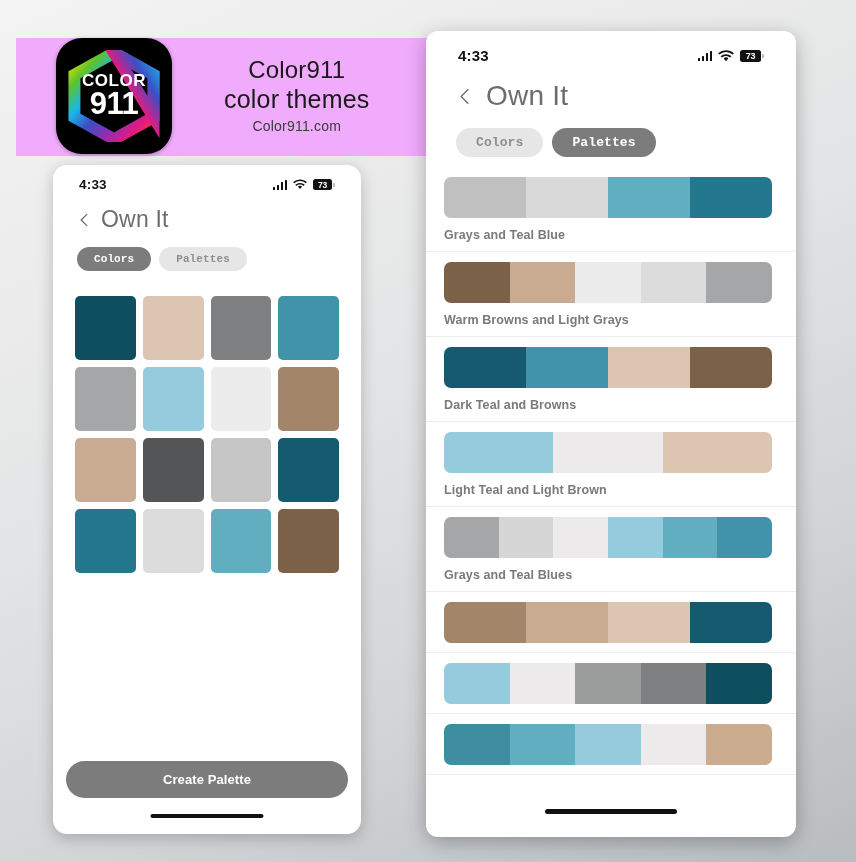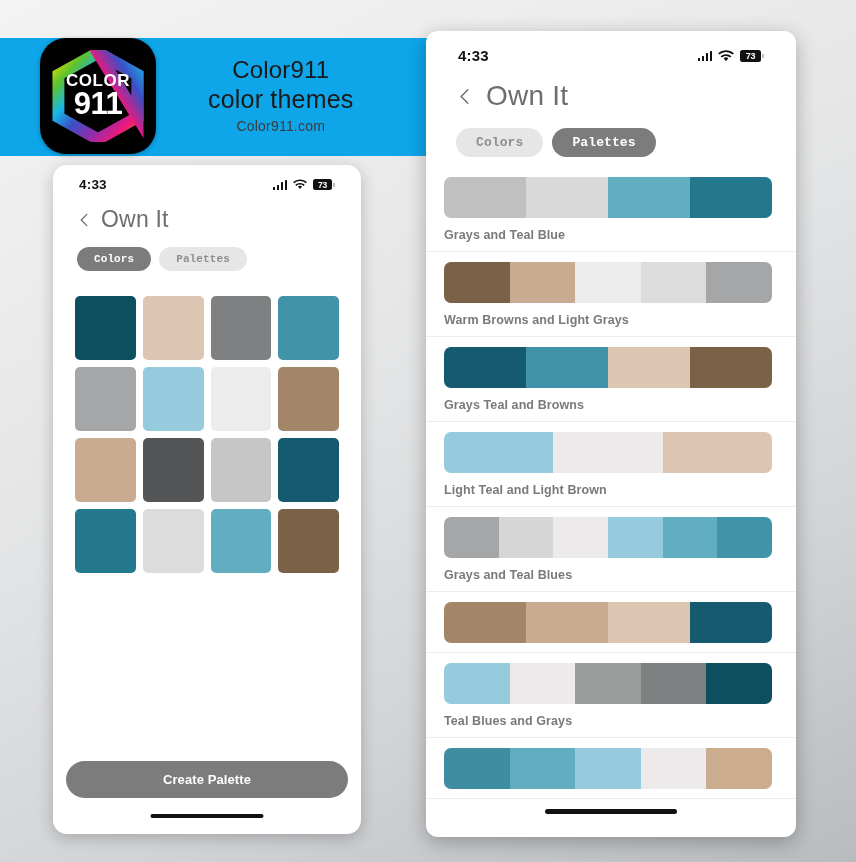--- a/index.html
+++ b/index.html
@@ -9,23 +9,23 @@
     overflow: hidden;
   }
   body {
     position: relative;
     background: linear-gradient(155deg, #f3f3f3 0%, #eeeeee 18%, #e3e4e5 45%, #d2d4d6 72%, #b9bcbf 100%);
   }
 
   
   .banner {
     position: absolute;
-    left: 0; top: 38px;
+    left: 16px; top: 38px;
     width: 760px; height: 118px;
-    background: #0ea5e9;
+    background: #f0abfc;
   }
   .banner-inner {
     display: flex; align-items: center; height: 100%;
     padding-left: 40px;
   }
   .app-icon {
     width: 116px; height: 116px;
     border-radius: 26px;
     background: #000;
     position: relative;
@@ -321,21 +321,21 @@
         </div>
         <div class="plabel">Warm Browns and Light Grays</div>
       </div>
       <div class="prow">
         <div class="pstrip">
           <span style="background: rgb(22, 90, 112); flex: 1 1 0px;"></span>
           <span style="background: rgb(64, 147, 168); flex: 1 1 0px;"></span>
           <span style="background: rgb(221, 198, 177); flex: 1 1 0px;"></span>
           <span style="background: rgb(123, 97, 71); flex: 1 1 0px;"></span>
         </div>
-        <div class="plabel">Grays Teal and Browns</div>
+        <div class="plabel">Dark Teal and Browns</div>
       </div>
       <div class="prow">
         <div class="pstrip">
           <span style="background: rgb(149, 203, 221); flex: 1 1 0px;"></span>
           <span style="background: rgb(236, 234, 234); flex: 1 1 0px;"></span>
           <span style="background: rgb(221, 198, 177); flex: 1 1 0px;"></span>
         </div>
         <div class="plabel">Light Teal and Light Brown</div>
       </div>
       <div class="prow">
@@ -358,21 +358,20 @@
         </div>
       </div>
       <div class="prow">
         <div class="pstrip">
           <span style="background: rgb(149, 203, 221); flex: 1 1 0px;"></span>
           <span style="background: rgb(236, 234, 234); flex: 1 1 0px;"></span>
           <span style="background: rgb(155, 157, 157); flex: 1 1 0px;"></span>
           <span style="background: rgb(127, 128, 129); flex: 1 1 0px;"></span>
           <span style="background: rgb(13, 79, 94); flex: 1 1 0px;"></span>
         </div>
-        <div class="plabel">Teal Blues and Grays</div>
       </div>
       <div class="prow">
         <div class="pstrip">
           <span style="background: rgb(62, 141, 161); flex: 1 1 0px;"></span>
           <span style="background: rgb(97, 174, 192); flex: 1 1 0px;"></span>
           <span style="background: rgb(149, 203, 221); flex: 1 1 0px;"></span>
           <span style="background: rgb(236, 234, 234); flex: 1 1 0px;"></span>
           <span style="background: rgb(204, 172, 142); flex: 1 1 0px;"></span>
         </div>
       </div>

